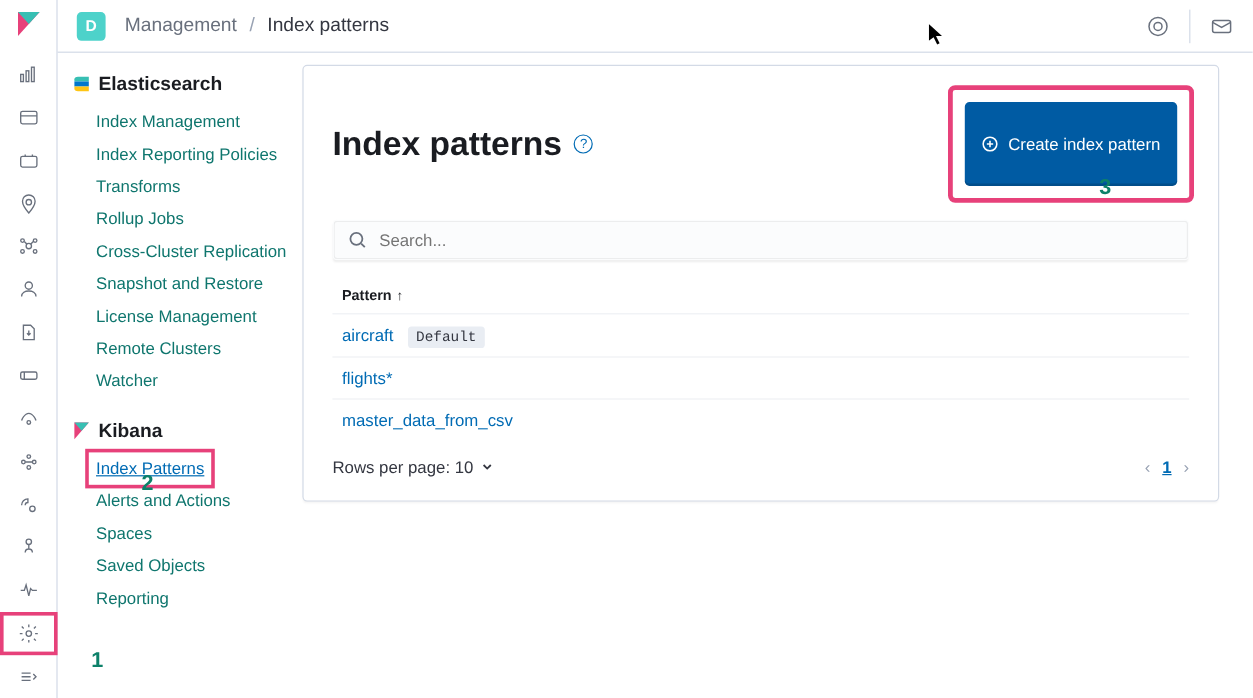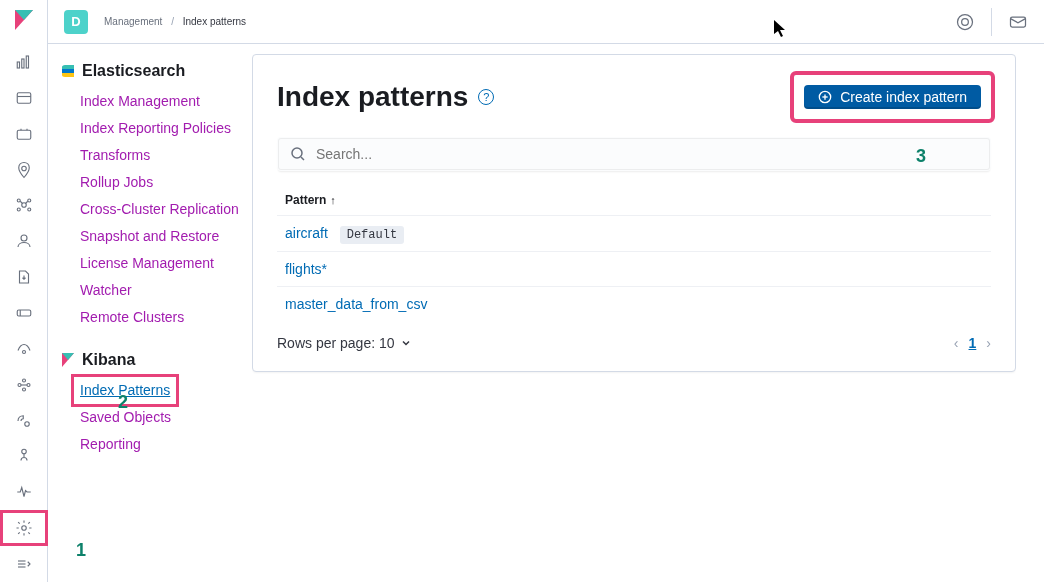--- a/index.html
+++ b/index.html
@@ -9,51 +9,51 @@
     .icon-rail { position: absolute; left: 0; top: 0; width: 48px; height: 582px; border-right: 1px solid #d3dae6; background: #fff; display: flex; flex-direction: column; align-items: center; padding-top: 8px; }
     .rail-logo { width: 24px; height: 24px; margin-bottom: 12px; }
     .rail-icon { width: 48px; height: 38px; display: flex; align-items: center; justify-content: center; color: #69707d; cursor: pointer; }
     .rail-icon svg { width: 18px; height: 18px; }
     .rail-icon.highlighted { outline: 3px solid #e7417a; outline-offset: -3px; }
     .rail-spacer { flex: 1; }
     
     
     .top-header { position: absolute; left: 48px; top: 0; right: 0; height: 44px; border-bottom: 1px solid #d3dae6; display: flex; align-items: center; padding: 0 16px; }
     .space-badge { width: 24px; height: 24px; background: #4dd2ca; border-radius: 4px; display: flex; align-items: center; justify-content: center; color: #fff; font-weight: 700; font-size: 13px; margin-right: 16px; }
-    .breadcrumb { color: #69707d; font-size: 10px; }
+    .breadcrumb { color: #69707d; font-size: 16px; }
     .breadcrumb .sep { margin: 0 6px; color: #98a2b3; }
     .breadcrumb .current { color: #343741; font-weight: 500; }
     .header-right { margin-left: auto; display: flex; gap: 16px; align-items: center; }
     .header-icon { width: 20px; height: 20px; color: #69707d; cursor: pointer; }
     .header-divider { width: 1px; height: 28px; background: #d3dae6; }
     
     
     .cursor { position: absolute; left: 774px; top: 20px; font-size: 16px; pointer-events: none; z-index: 100; }
     
     
     .sidebar { position: absolute; left: 48px; top: 44px; width: 204px; bottom: 0; padding: 18px 0 18px 12px; overflow-y: auto; }
     .sidebar-section { margin-bottom: 20px; }
-    .sidebar-section-header { display: flex; align-items: center; gap: 6px; margin-bottom: 8px; padding-left: 0; }
+    .sidebar-section-header { display: flex; align-items: flex-start; gap: 6px; margin-bottom: 8px; padding-left: 0; }
     .sidebar-section-icon { width: 16px; height: 16px; flex-shrink: 0; }
     .sidebar-section-title { font-weight: 700; font-size: 16px; color: #1a1c21; }
     .sidebar-items { list-style: none; padding-left: 20px; }
-    .sidebar-item { padding: 3px 0; color: #a21caf; font-size: 14px; cursor: pointer; line-height: 1.5; }
+    .sidebar-item { padding: 3px 0; color: #0f766e; font-size: 14px; cursor: pointer; line-height: 1.5; }
     .sidebar-item.active { color: #006bb4; text-decoration: underline; }
     .sidebar-item.highlighted { outline: 3px solid #e7417a; outline-offset: 0px; display: inline-block; padding: 3px 6px; margin-left: -6px; }
     
     
     .annotation-num { position: absolute; font-size: 18px; font-weight: 700; color: #0d816a; z-index: 50; }
     
     
     .main-card { position: absolute; left: 252px; top: 54px; right: 28px; border: 1px solid #d3dae6; border-radius: 4px; background: #fff; padding: 20px 24px 20px 24px; box-shadow: 0 2px 2px -1px rgba(0,0,0,0.05); }
     .card-header { display: flex; align-items: center; margin-bottom: 18px; }
     .card-title { font-size: 28px; font-weight: 600; color: #1a1c21; margin-right: 10px; }
     .help-icon { width: 16px; height: 16px; border: 1.5px solid #006bb4; border-radius: 50%; display: flex; align-items: center; justify-content: center; color: #006bb4; font-size: 11px; cursor: pointer; }
     .create-wrap { margin-left: auto; outline: 4px solid #e7417a; padding: 10px; border-radius: 2px; }
-    .create-btn { background: #005ba3; color: #fff; border: none; padding: 4px 14px; border-radius: 4px; font-size: 14px; display: flex; align-items: center; gap: 8px; cursor: pointer; box-shadow: inset 0 -2px 0 rgba(0,0,0,0.15); }
+    .create-btn { background: #005ba3; color: #fff; border: none; padding: 27px 14px; border-radius: 4px; font-size: 14px; display: flex; align-items: center; gap: 8px; cursor: pointer; box-shadow: inset 0 -2px 0 rgba(0,0,0,0.15); }
     .create-btn svg { width: 14px; height: 14px; }
     
     
     .search-wrap { border: 1px solid rgba(0,0,0,0); background: #fbfcfd; box-shadow: 0 2px 2px -1px rgba(0,0,0,0.08), inset 0 0 0 1px rgba(0,0,0,0.06); border-radius: 4px; display: flex; align-items: center; padding: 8px 12px; margin-bottom: 14px; }
     .search-wrap svg { width: 16px; height: 16px; color: #69707d; margin-right: 10px; }
     .search-input { border: none; background: transparent; outline: none; flex: 1; font-size: 14px; color: #ef4444; }
     
     
     .table { width: 100%; border-collapse: collapse; }
     .table th { text-align: left; font-size: 12px; font-weight: 700; padding: 8px 8px; color: #1a1c21; }
@@ -219,35 +219,37 @@
       <span class="sidebar-section-title">Elasticsearch</span>
     </div>
     <ul class="sidebar-items">
       <li class="sidebar-item">Index Management</li>
       <li class="sidebar-item">Index Reporting Policies</li>
       <li class="sidebar-item">Transforms</li>
       <li class="sidebar-item">Rollup Jobs</li>
       <li class="sidebar-item">Cross-Cluster Replication</li>
       <li class="sidebar-item">Snapshot and Restore</li>
       <li class="sidebar-item">License Management</li>
+      <li class="sidebar-item">Remote Clusters</li>
       <li class="sidebar-item">Watcher</li>
-      <li class="sidebar-item">Remote Clusters</li>
     </ul>
   </div>
 
   <div class="sidebar-section">
     <div class="sidebar-section-header">
       <span class="sidebar-section-icon"><svg viewBox="0 0 16 16">
             <path d="M2 1 L14 1 L2 15 Z" fill="#e7417a"></path>
             <path d="M2 1 L14 1 L8 8 Z" fill="#37bfb3"></path>
           </svg></span>
       <span class="sidebar-section-title">Kibana</span>
     </div>
     <ul class="sidebar-items">
       <li><span class="sidebar-item active highlighted">Index Patterns</span></li>
+      <li class="sidebar-item">Alerts and Actions</li>
+      <li class="sidebar-item">Spaces</li>
       <li class="sidebar-item">Saved Objects</li>
       <li class="sidebar-item">Reporting</li>
     </ul>
   </div>
 
 </div>
 
 <div class="annotation-num" style="left:76px; top:540px;">1</div>
 <div class="annotation-num" style="left:118px; top:392px;">2</div>
 <div class="annotation-num" style="left:916px; top:146px;">3</div>

